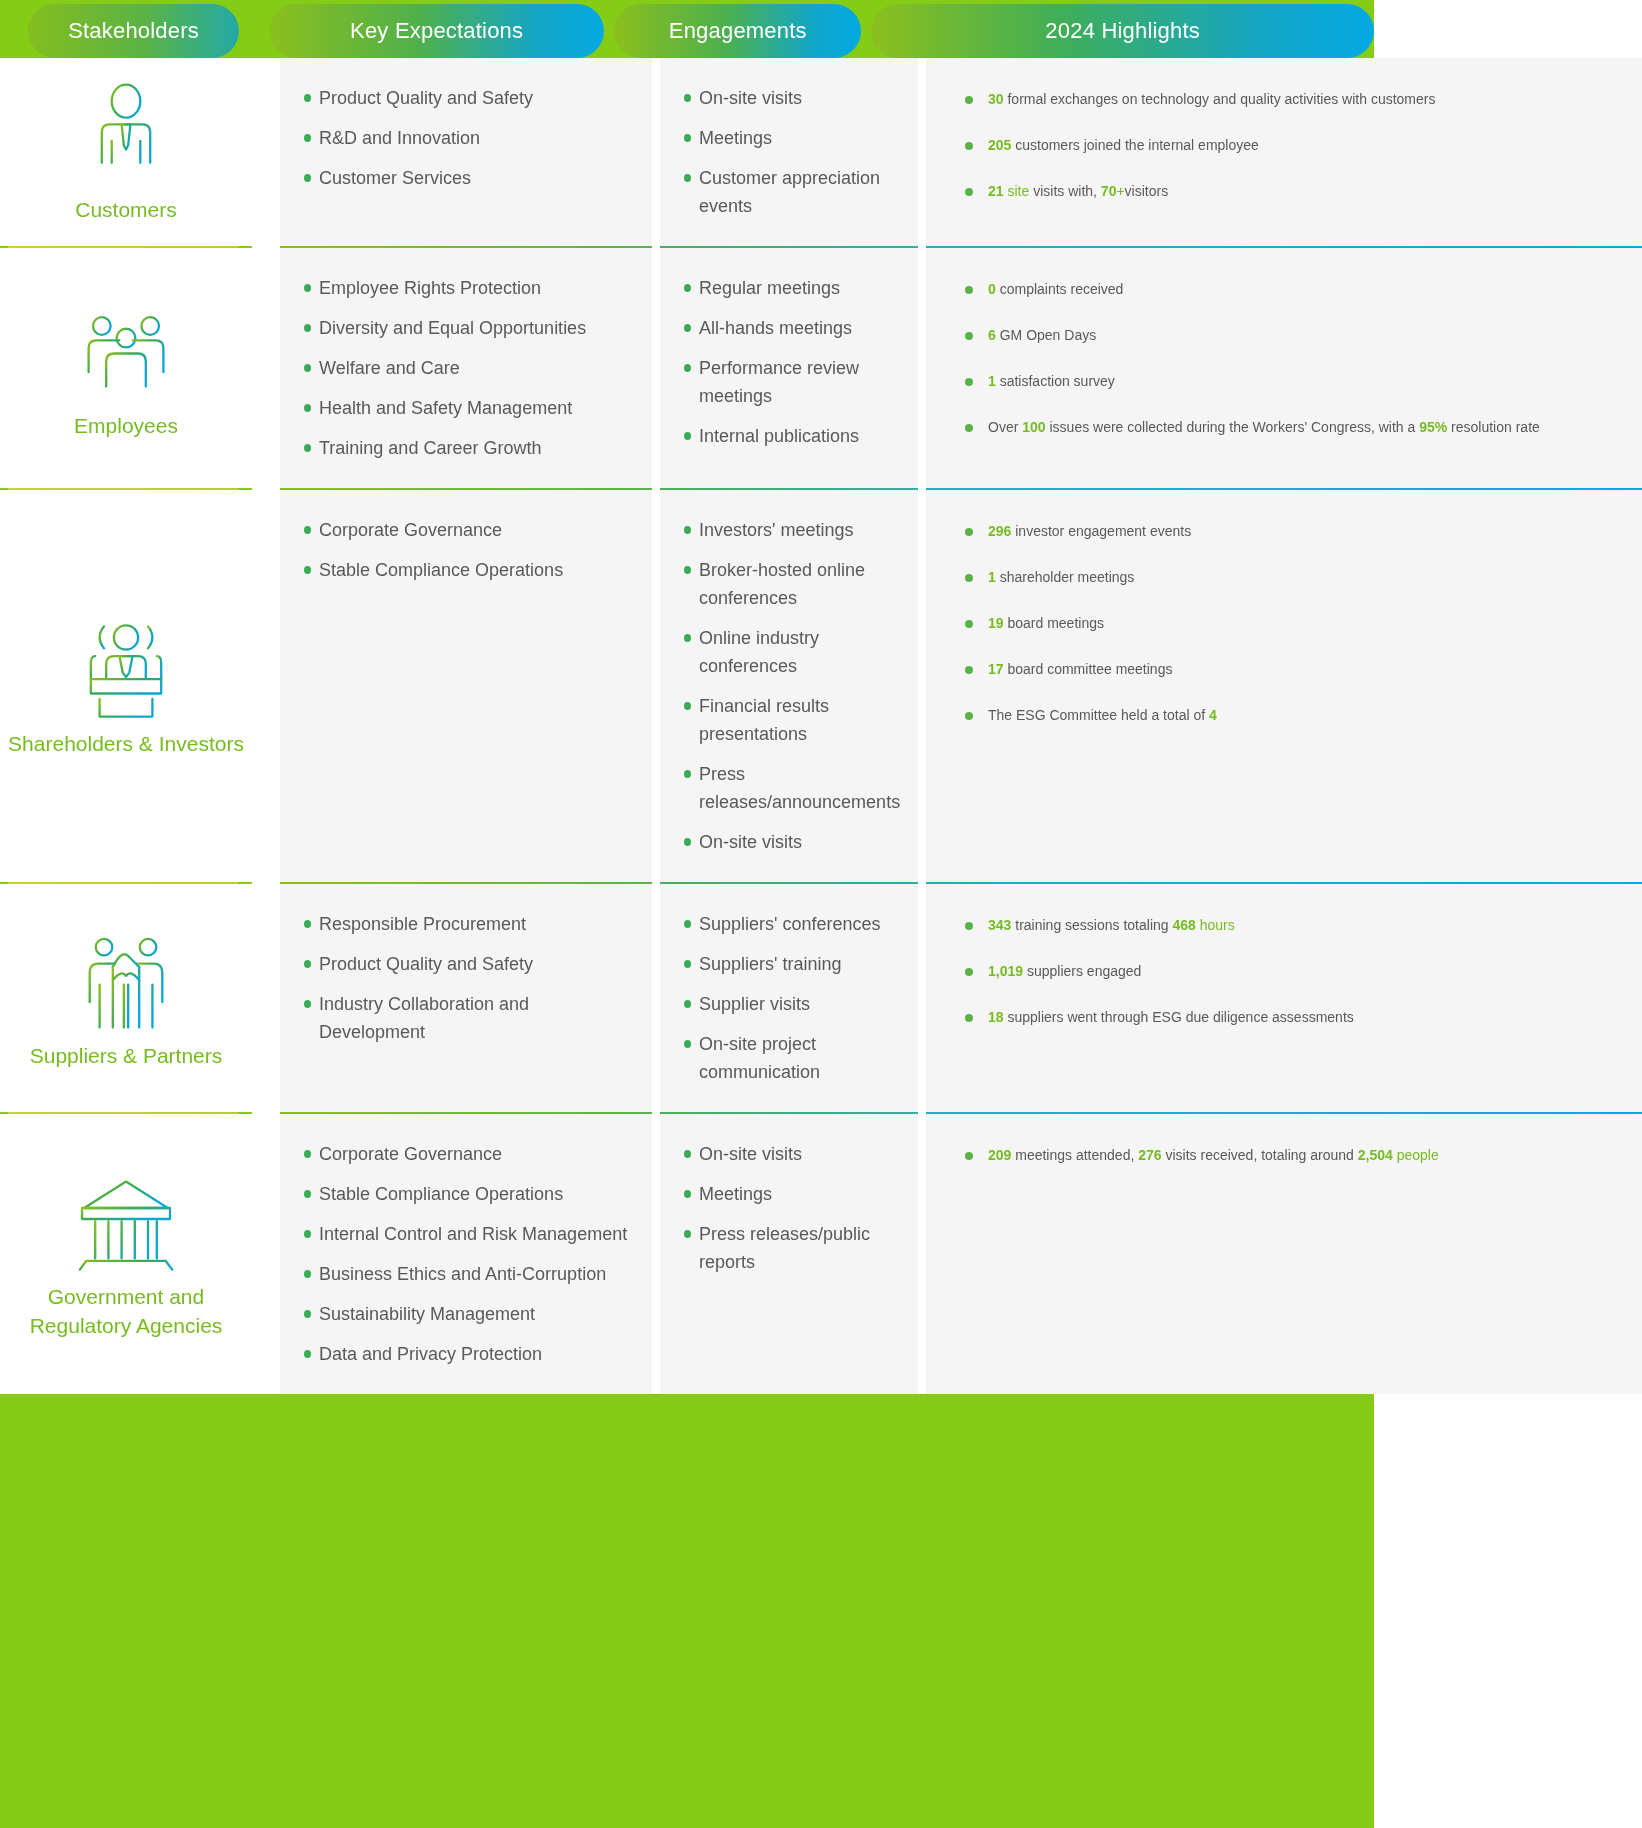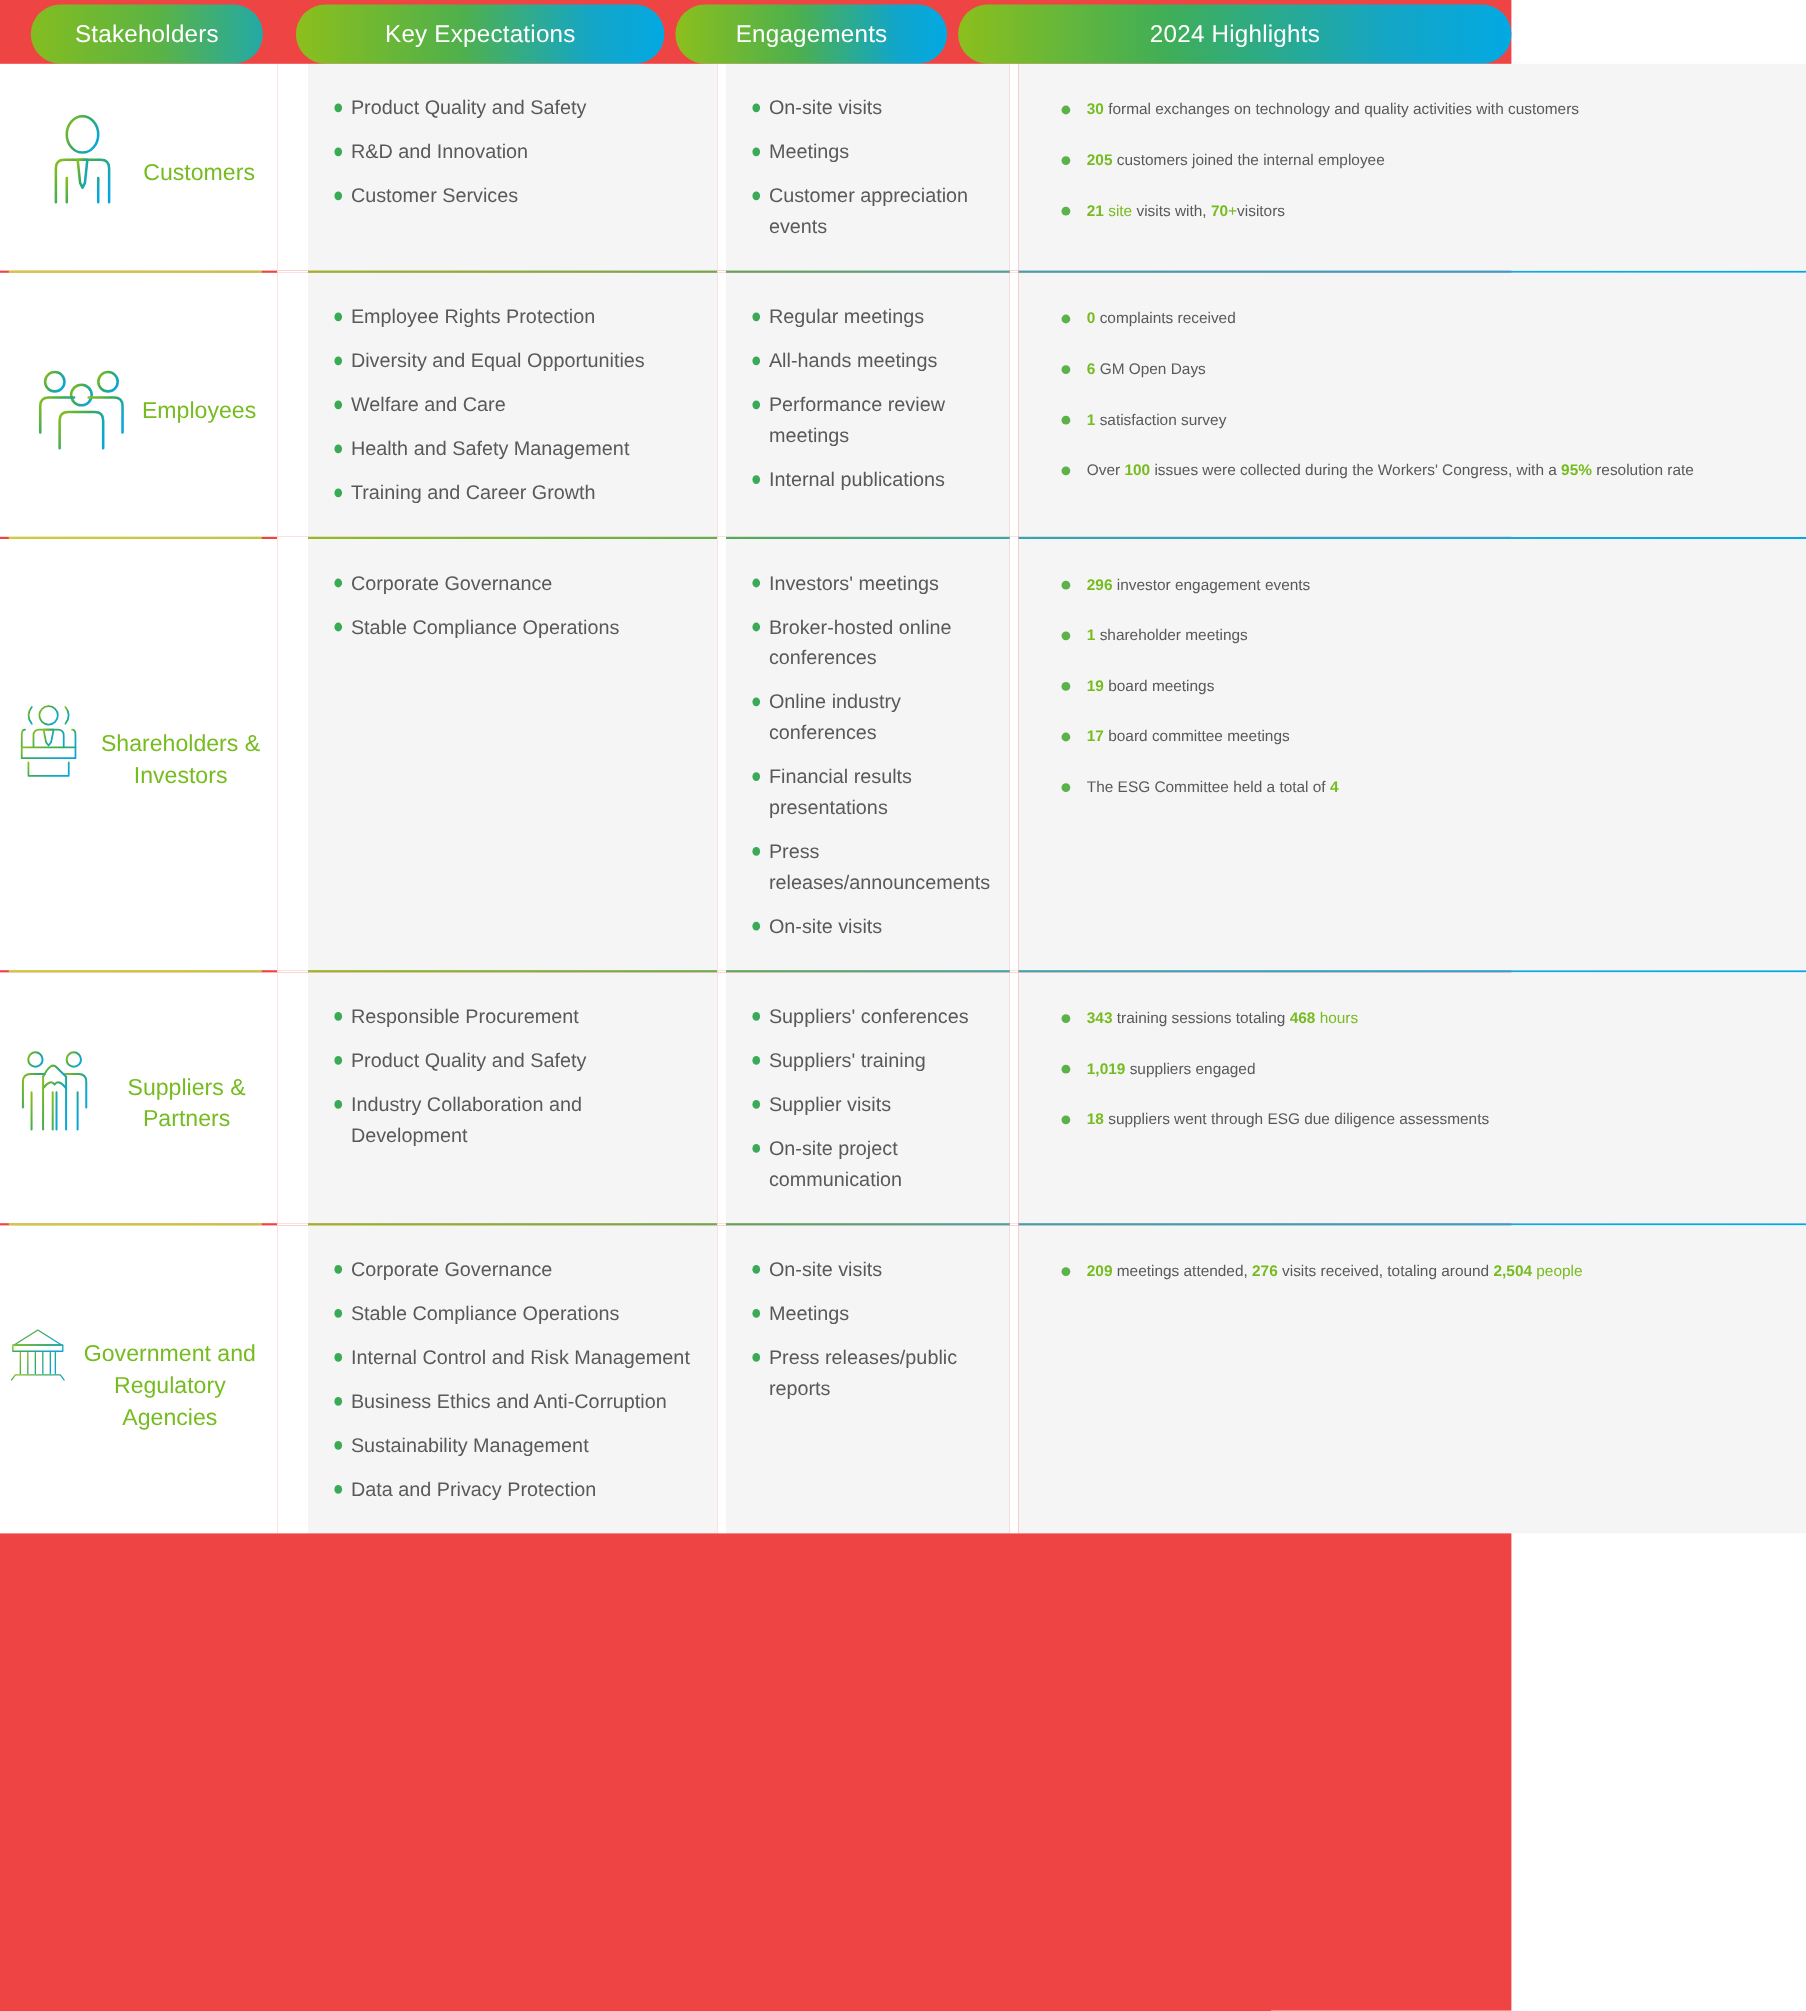--- a/index.html
+++ b/index.html
@@ -7,21 +7,21 @@
   html, body {
     width: 1642px;
     background: #ffffff;
     font-family: "Liberation Sans", sans-serif;
   }
 
   #sheet {
     position: relative;
     width: 1374px;
     min-height: 1828px;
-    background: #ef4444;
+    background: #84cc16;
   }
 
   
   .header-row {
     display: flex;
     height: 58px;
     padding: 4px 0 0 0;
   }
 
   .pill {
@@ -56,21 +56,21 @@
   .cell {
     padding: 0;
     position: relative;
   }
   .cell-gap   { background: #ffffff; }
 
   
   .stake-cell {
     background: #ffffff;
     display: flex;
-    flex-direction: row;
+    flex-direction: column;
     align-items: center;
     justify-content: center;
     padding: 18px 6px 22px 6px;
   }
   .stake-icon {
     width: 110px;
     height: 104px;
     display: block;
   }
   .stake-label {

